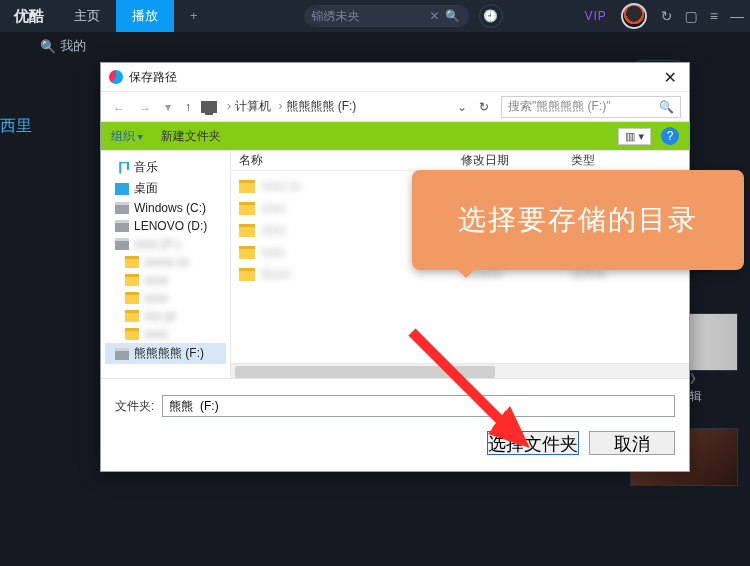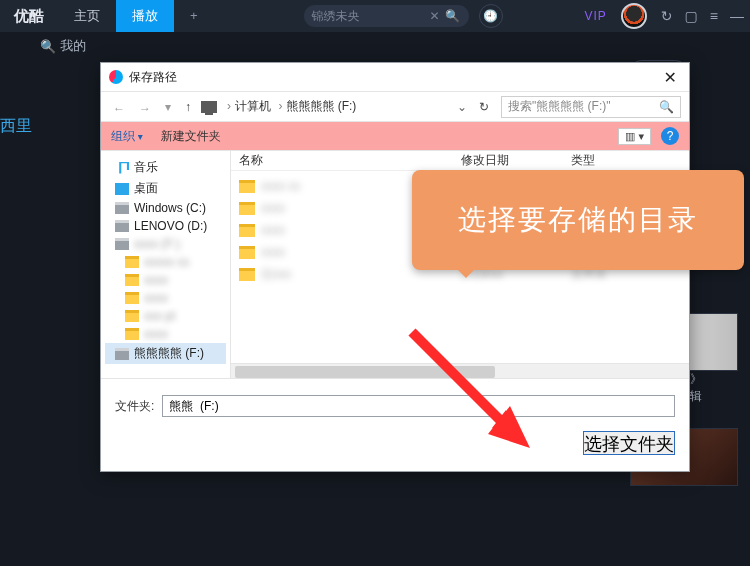--- a/index.html
+++ b/index.html
@@ -114,21 +114,21 @@
   .navdd { color: #666; margin-right: 6px; }
   .navrefresh { color: #444; margin-right: 6px; }
   .navsearch {
     width: 180px; height: 22px; border: 1px solid #cfcfcf;
     display: flex; align-items: center; padding: 0 6px; color: #888; font-size: 12px;
   }
   .navsearch .mag { margin-left: auto; color: #666; }
 
   .dlg-toolbar {
     height: 30px; border-top: 1px solid #e5e5e5; border-bottom: 1px solid #e5e5e5;
-    background: #fca5a5;
+    background: #84cc16;
     display: flex; align-items: center; padding: 0 10px; font-size: 12px;
     color: #2060b0;
   }
   .dlg-toolbar .org::after { content: " ▾"; color: #2060b0; font-size: 10px; }
   .dlg-toolbar .nf { margin-left: 18px; color: #333; }
   .dlg-toolbar .tbspacer { flex: 1; }
   .viewbtn { color: #444; border: 1px solid #c9c9c9; padding: 1px 6px; background: #fff; font-size: 11px;}
   .helpbtn {
     width: 18px; height: 18px; border-radius: 9px; background: #1e88e5; color: #fff;
     display: flex; align-items: center; justify-content: center; margin-left: 10px; font-size: 12px;
@@ -394,20 +394,21 @@
       </div>
     </div>
   </div>
   <div class="dlg-foot">
     <div class="frow1">
       <label>文件夹:</label>
       <input type="text" value="熊熊  (F:)" style="">
     </div>
     <div class="frow2">
       <button class="winbtn primary">选择文件夹</button>
+      <button class="winbtn">取消</button>
     </div>
   </div>
 </div>
 
 <div class="bubble">
   <span>选择要存储的目录</span>
 </div>
 
 <svg class="arrow" viewBox="0 0 160 130">
   <line x1="20" y1="10" x2="120" y2="110" stroke="#ff2a2a" stroke-width="10"></line>

